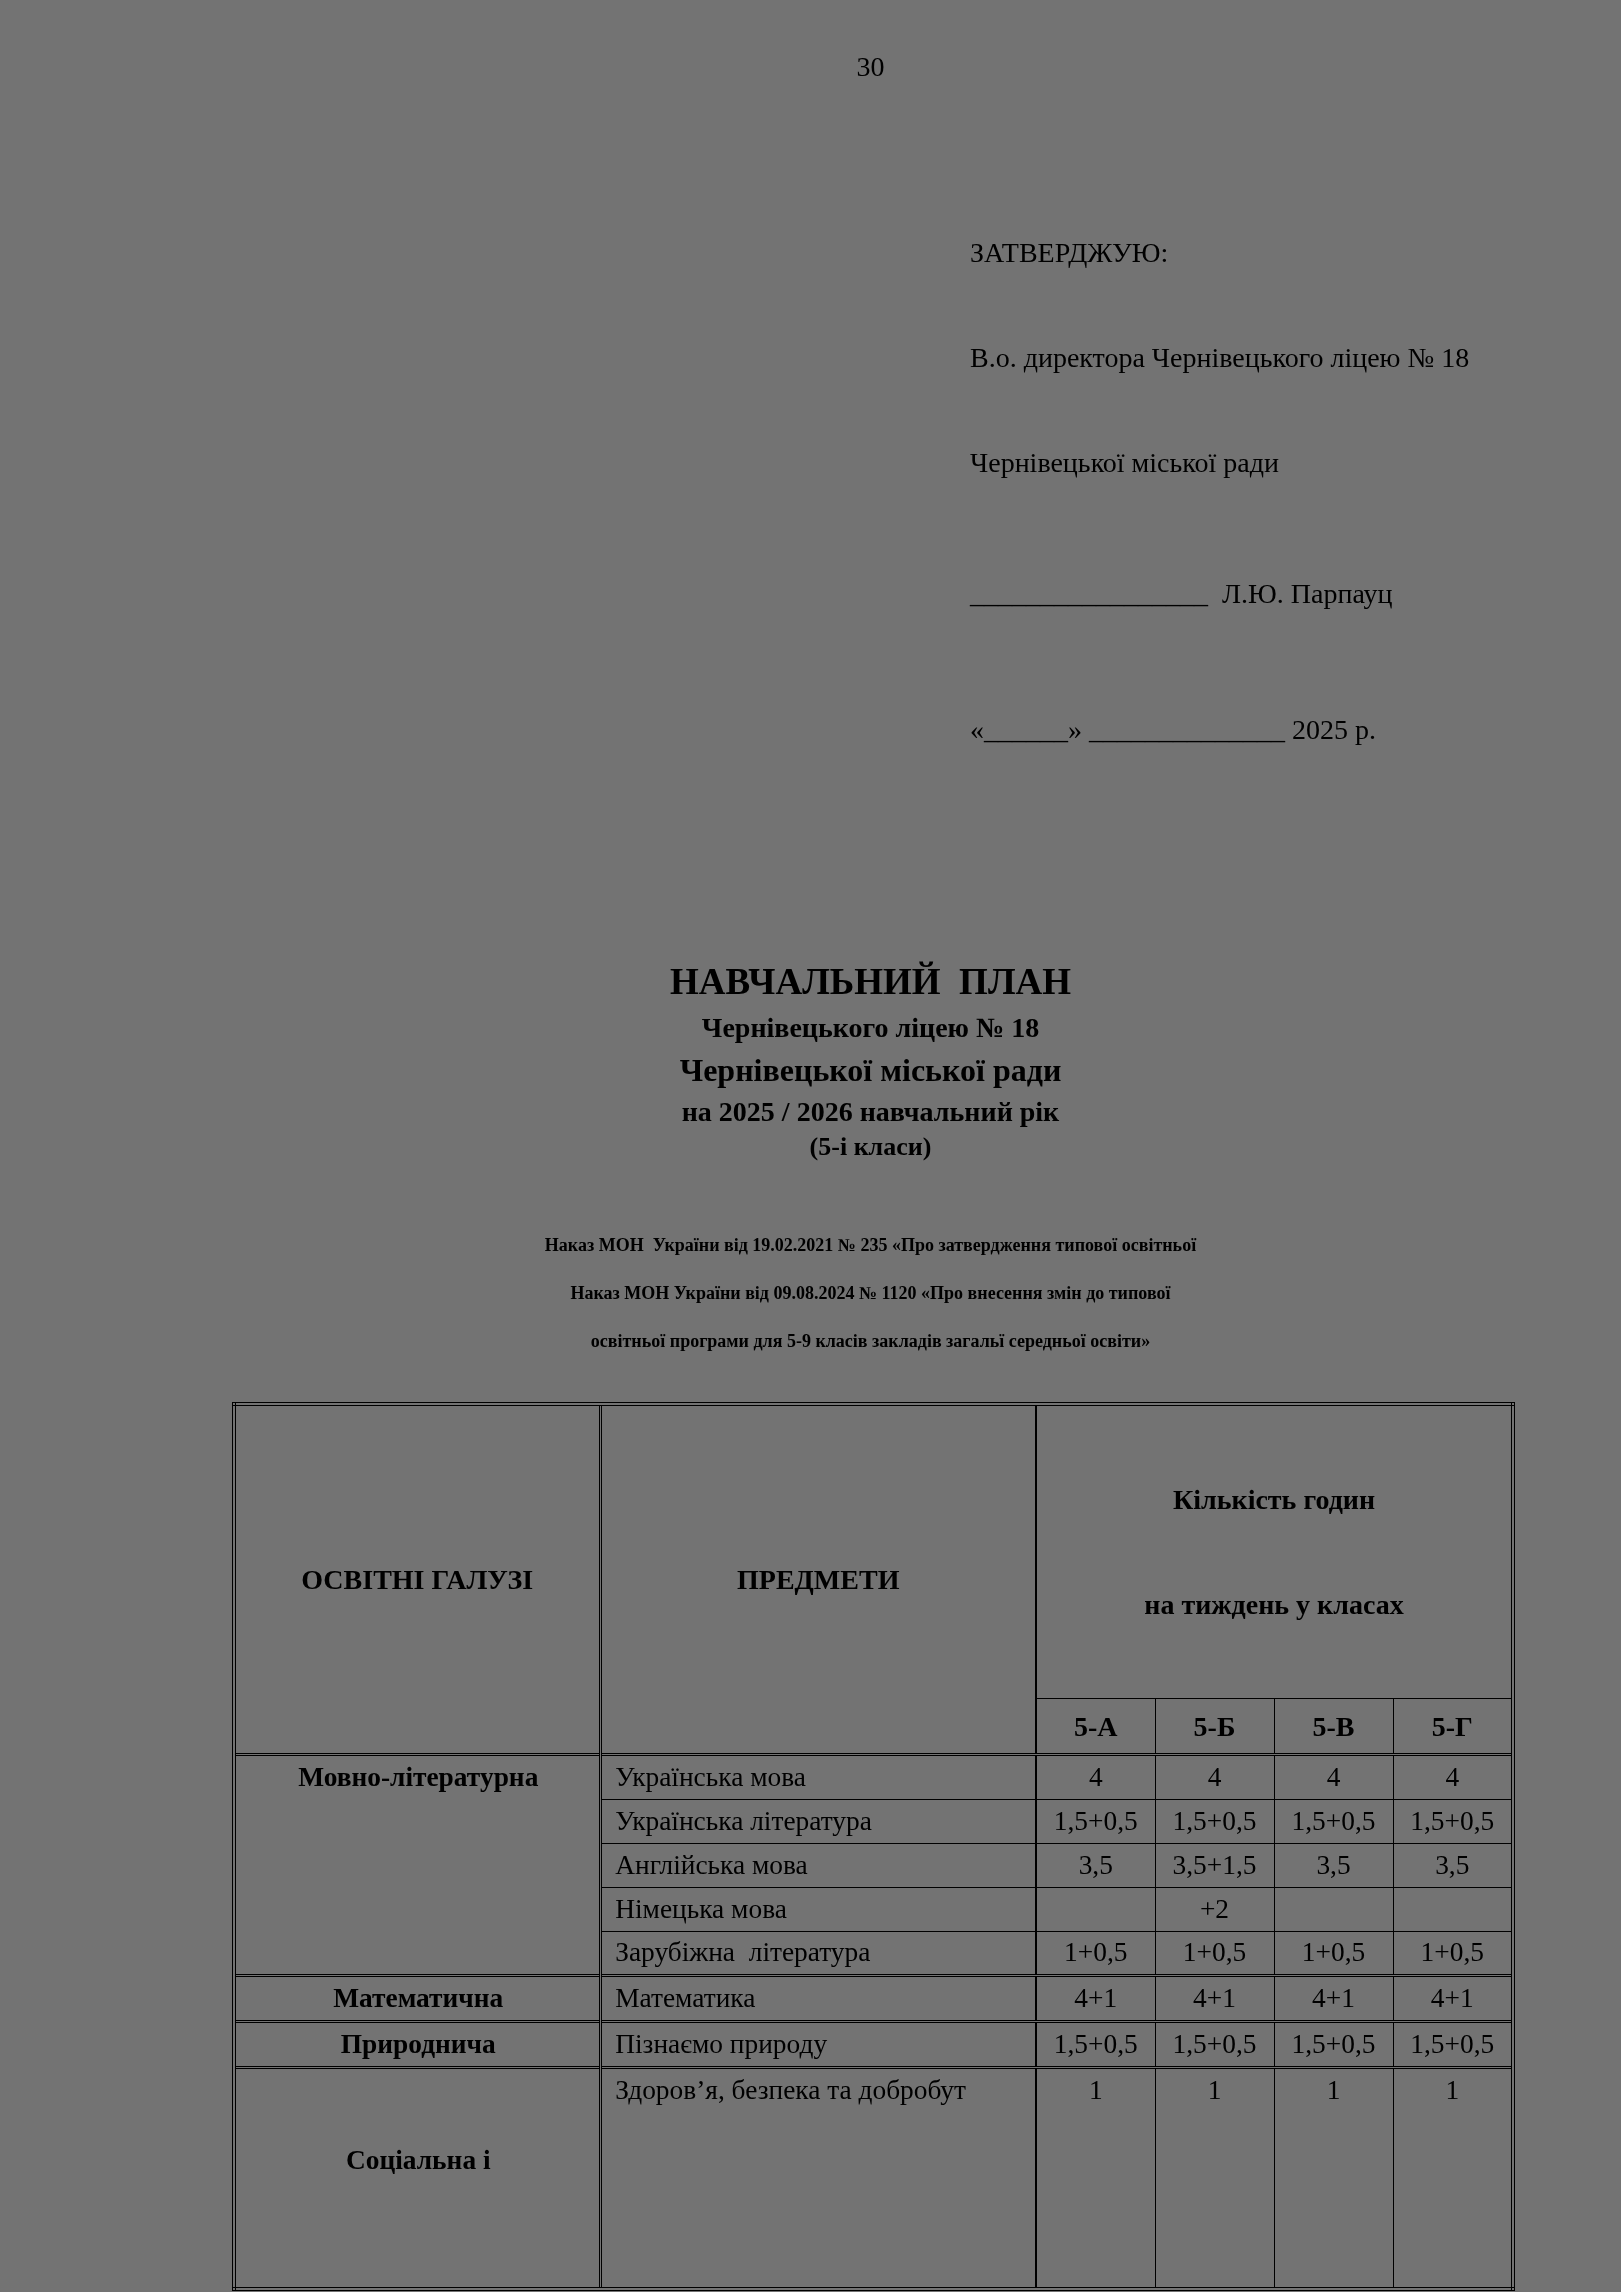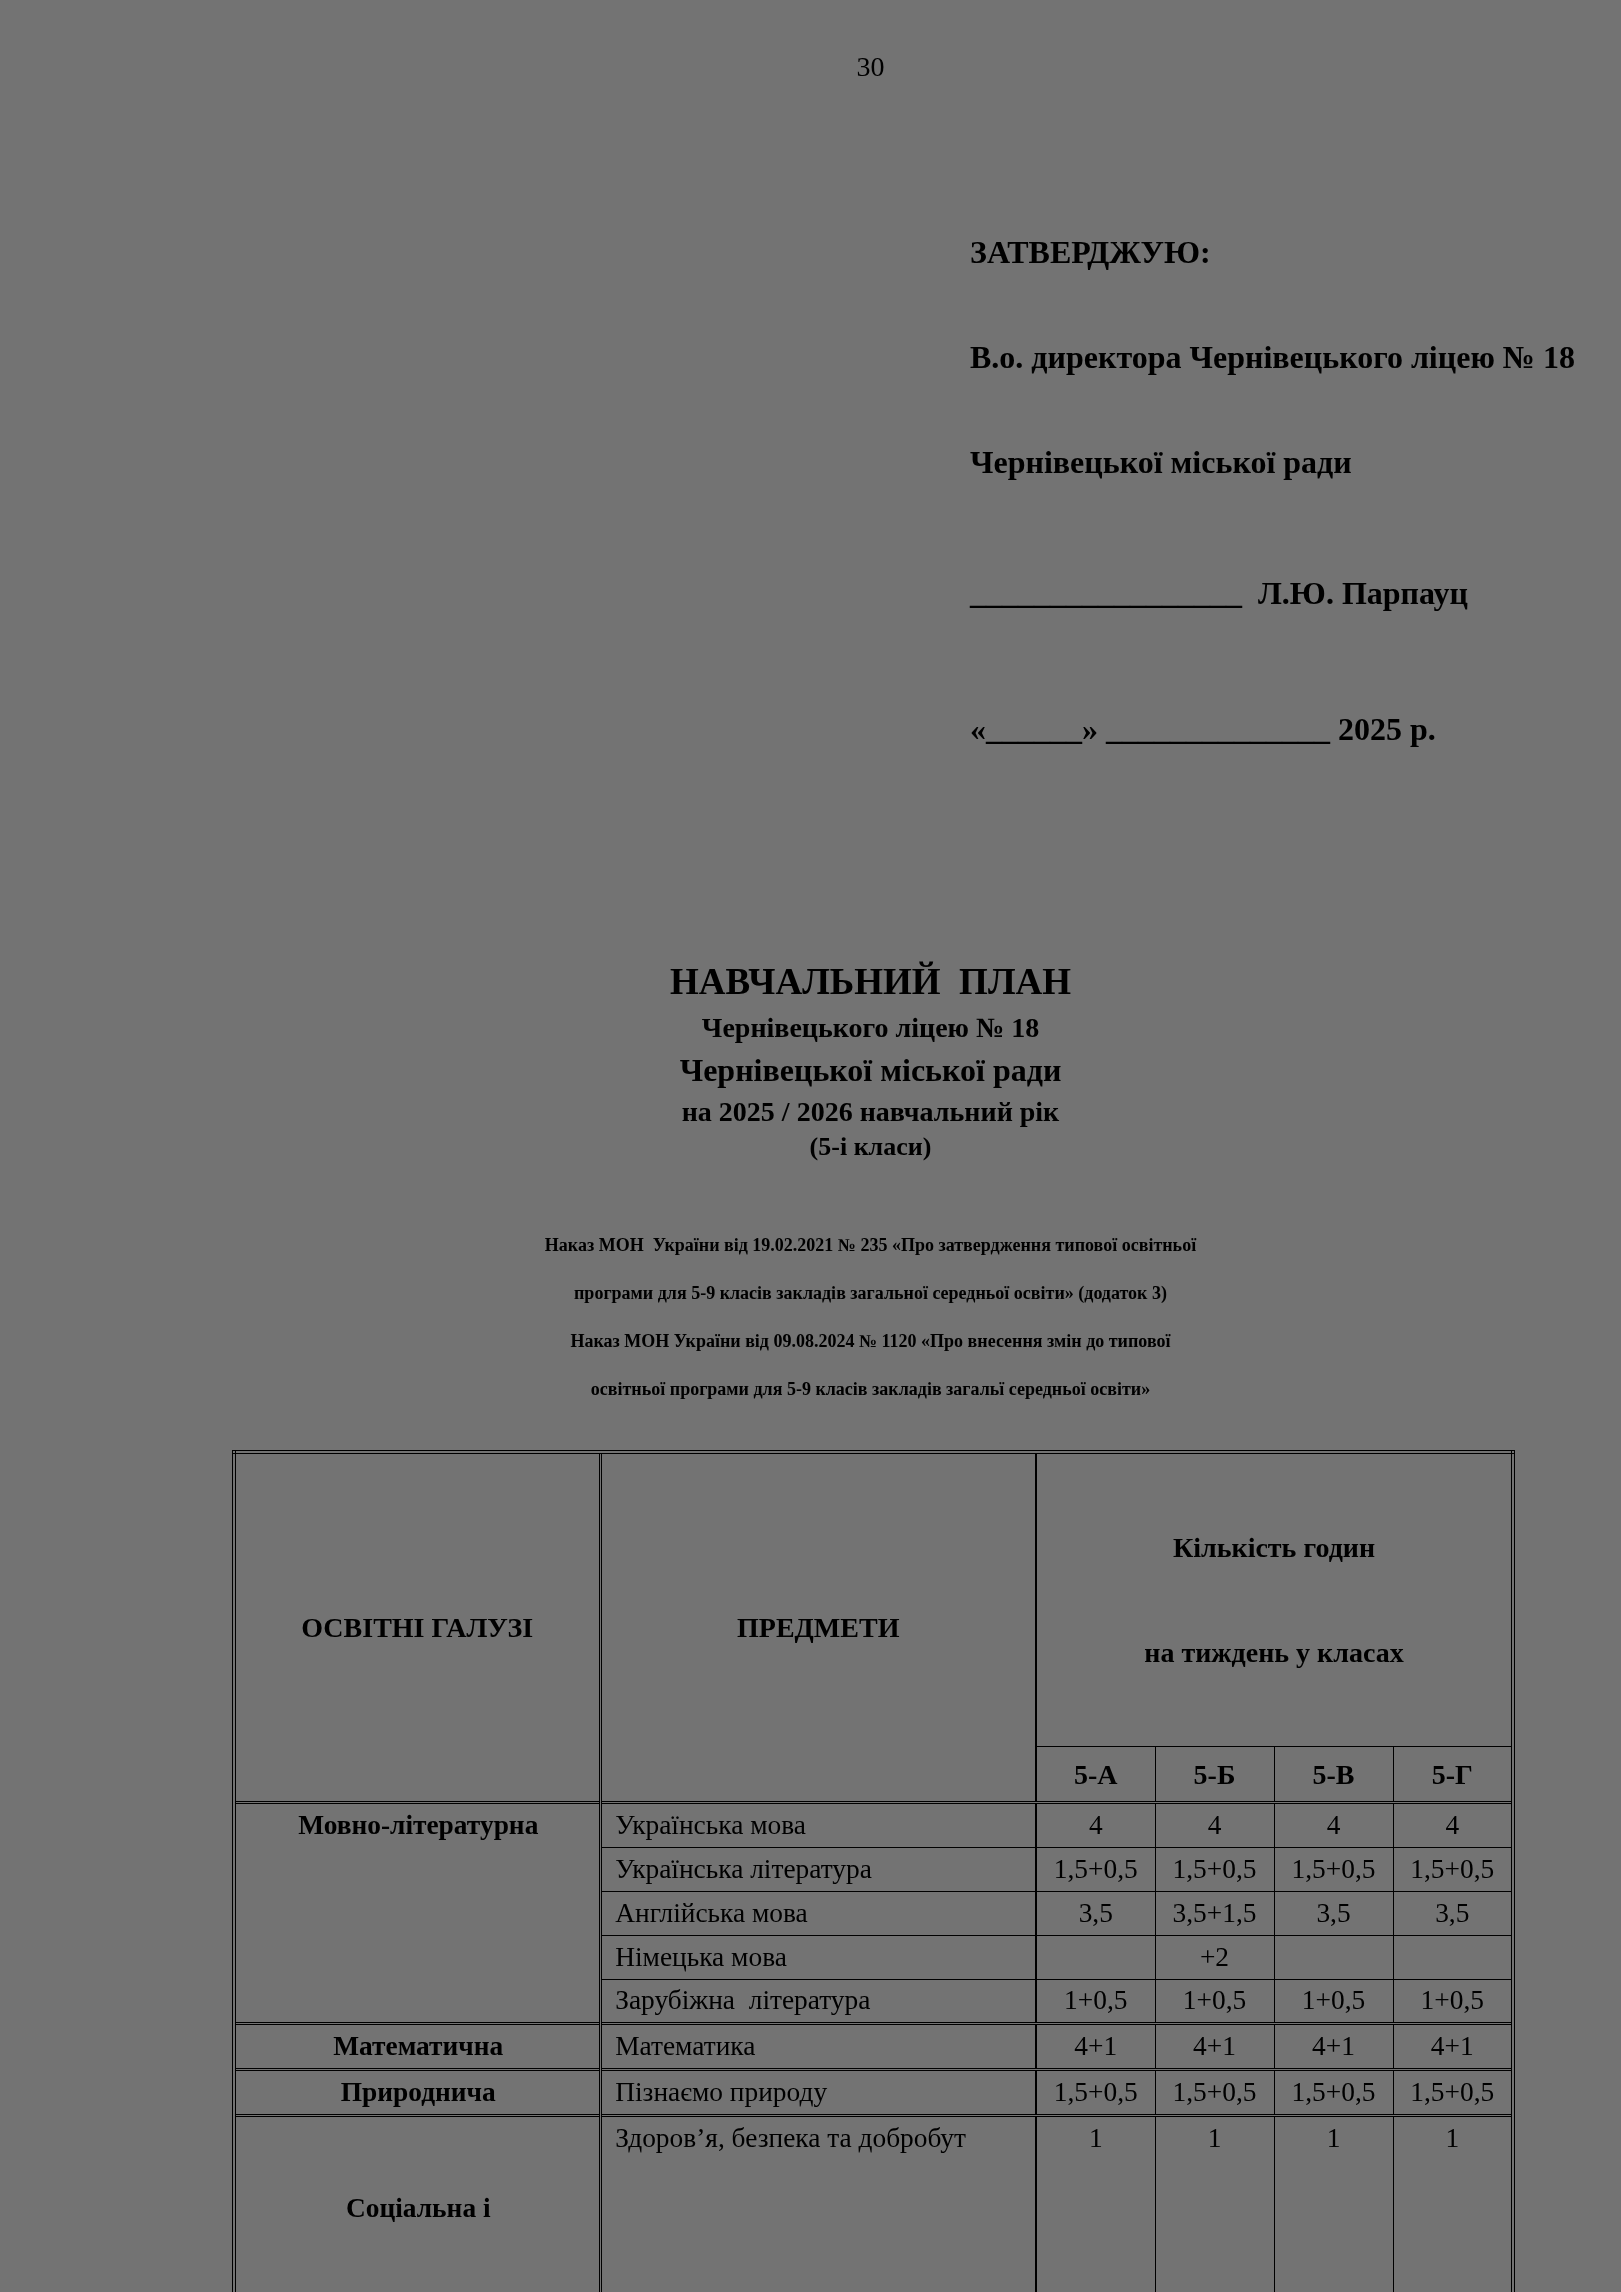--- a/index.html
+++ b/index.html
@@ -7,21 +7,21 @@
     width: 1621px; height: 2293px; background: #737373; margin: 0 auto;
     font-family: "Liberation Serif", "DejaVu Serif", serif;
     color: var(--text, #000); box-sizing: border-box; padding-top: 51px;
     overflow: hidden; position: relative;
   }
   .content { margin-left: 232px; width: 1277px; }
   .page-number { text-align: center; font-size: 28px; white-space: pre; }
 
   .approval {
     margin-left: 738px; margin-top: 82px;
-    font-weight: bold; font-size: 32px; line-height: 35px; white-space: pre;
+    font-weight: normal; font-size: 28px; line-height: 35px; white-space: pre;
   }
   .approval .sig-line { margin-top: 25.5px; }
   .approval .date-line { margin-top: 31px; }
 
   .title-block { margin-top: 143px; text-align: center; font-weight: bold; }
   .title-block div { white-space: pre; }
   .t1 { font-size: 37px; }
   .t2 { font-size: 28px; margin-top: 9.8px; }
   .t3 { font-size: 32px; margin-top: 7.8px; }
   .t4 { font-size: 28px; margin-top: 6.9px; }
@@ -68,21 +68,20 @@
     <div class="title-block">
       <div class="t1">НАВЧАЛЬНИЙ  ПЛАН</div>
       <div class="t2">Чернівецького ліцею № 18</div>
       <div class="t3">Чернівецької міської ради</div>
       <div class="t4">на 2025 / 2026 навчальний рік</div>
       <div class="t5">(5-і класи)</div>
     </div>
 
     <div class="orders">
       <div>Наказ МОН  України від 19.02.2021 № 235 «Про затвердження типової освітньої</div>
-      <div>програми для 5-9 класів закладів загальної середньої освіти» (додаток 3)</div>
       <div>Наказ МОН України від 09.08.2024 № 1120 «Про внесення змін до типової</div>
       <div>освітньої програми для 5-9 класів закладів загальї середньої освіти»</div>
     </div>
 
     <table class="plan">
       <colgroup>
         <col style="width:366px">
           <col style="width:436px">
         <col style="width:119px">
           <col style="width:119px">

